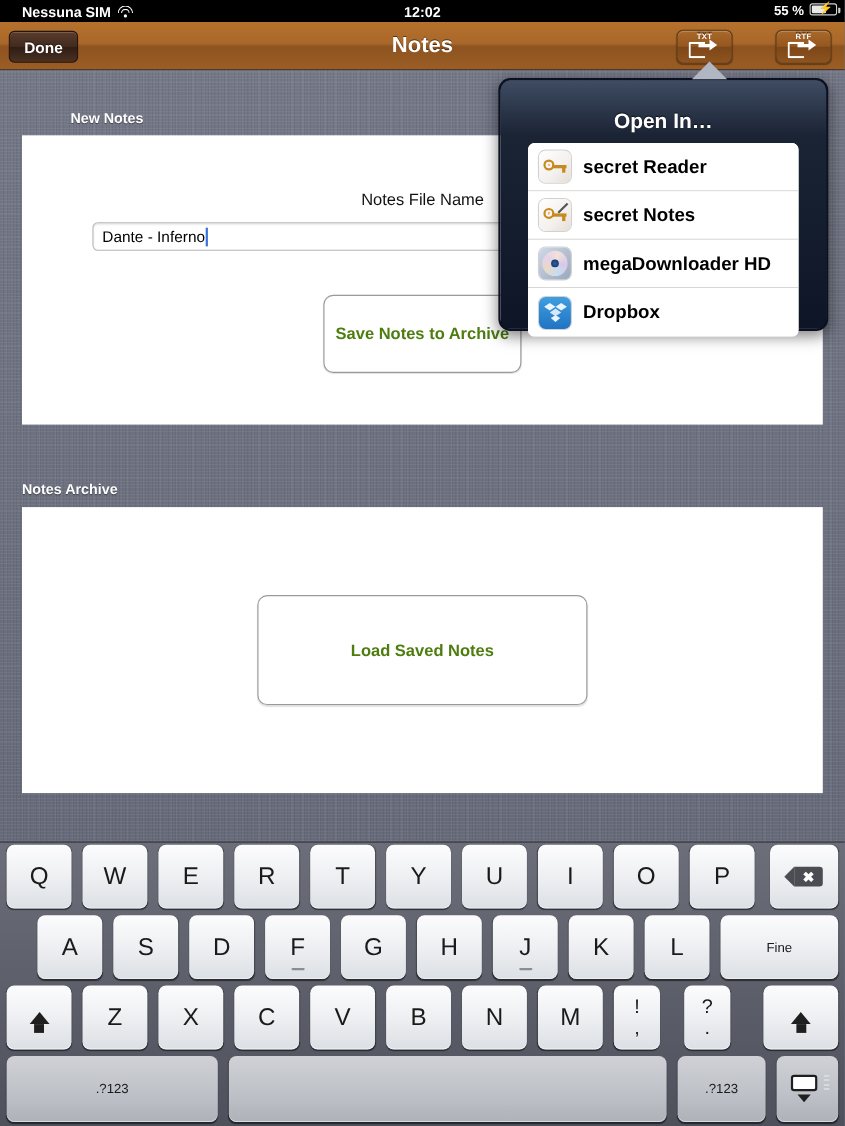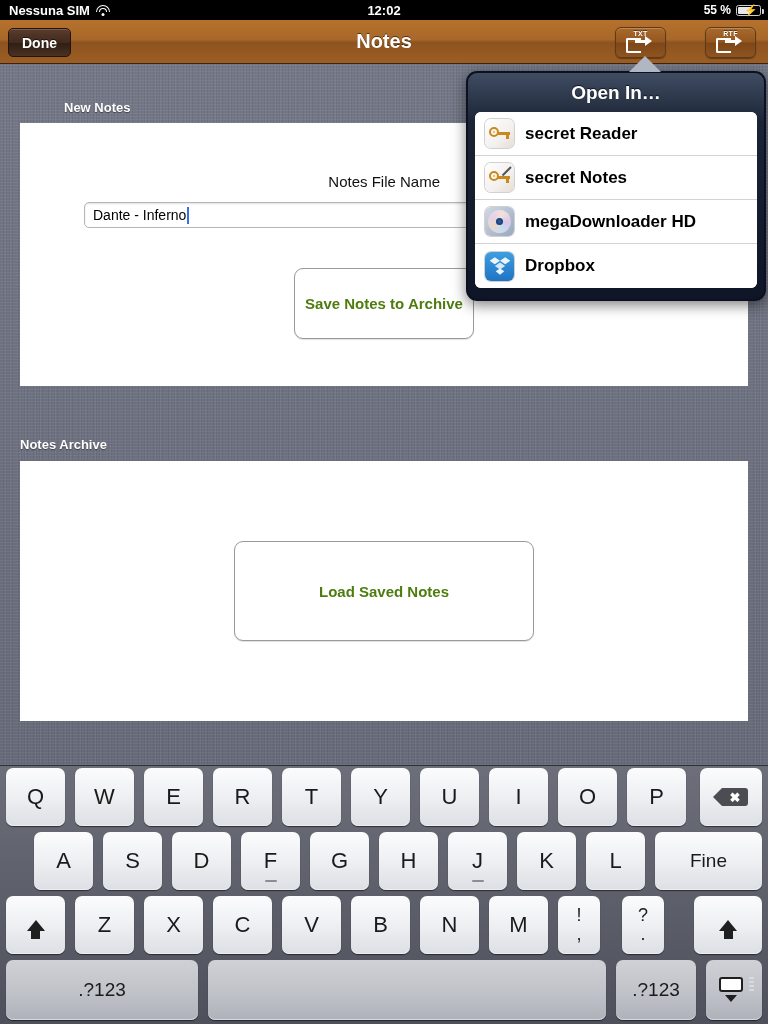--- a/index.html
+++ b/index.html
@@ -11,27 +11,27 @@
   }
   #screen { position: relative; width: 768px; height: 1024px; }
 
   
   #status-bar {
     position: absolute; top: 0; left: 0; width: 768px; height: 20px;
     background: #000; color: #fff;
     font-size: 13px; font-weight: bold;
     display: flex; align-items: center;
   }
-  #status-left { display: flex; align-items: center; gap: 6px; padding-left: 9px; }
+  #status-left { display: flex; align-items: center; gap: 6px; padding-left: 20px; }
   #status-center {
     position: absolute; left: 0; width: 768px; text-align: center;
     font-size: 13px; font-weight: bold;
   }
   #status-right {
-    position: absolute; right: 7px; display: flex; align-items: center; gap: 5px;
+    position: absolute; right: 7px; display: flex; gap: 5px;
     font-size: 12px; font-weight: bold;
   }
   .wifi-ico { display: inline-block; width: 15px; height: 11px; position: relative; }
   .wifi-ico i {
     position: absolute; left: 50%; transform: translateX(-50%);
     border: 1.6px solid #fff; border-bottom: none;
     border-radius: 50% 50% 0 0 / 100% 100% 0 0;
   }
   .wifi-ico i:nth-child(1) { width: 14px; height: 7px; top: 0px; }
   .wifi-ico i:nth-child(2) { width: 8px;  height: 4px; top: 3.5px; }
@@ -146,25 +146,25 @@
   .plain-button {
     position: absolute;
     background: #fff; border: 1px solid #9a9a9a; border-radius: 9px;
     display: flex; align-items: center; justify-content: center;
     font-size: 15px; font-weight: bold; color: #4d7c0f;
     box-shadow: 0 1px 1px rgba(0,0,0,.12);
   }
 
   
   #open-in-popover {
-    position: absolute; left: 466px; top: 71px; width: 300px; height: 230px;
+    position: absolute; left: 453px; top: 71px; width: 300px; height: 230px;
     background: linear-gradient(to bottom, #3f4c62 0%, #1b2435 22%, #0d1526 100%);
     border: 2px solid #0b1120; border-radius: 11px;
     box-shadow: 0 4px 14px rgba(0,0,0,.5);
-    padding: 3px;
+    padding: 21px;
   }
   #popover-arrow {
     position: absolute; left: 629px; top: 56px;
     width: 0; height: 0;
     border-left: 16px solid transparent; border-right: 16px solid transparent;
     border-bottom: 16px solid #b0b6c2;
     z-index: 5;
   }
   #popover-title {
     height: 33px; display: flex; align-items: center; justify-content: center;
@@ -242,21 +242,21 @@
     background: linear-gradient(to bottom, #fcfcfd 0%, #eceef1 55%, #dcdfe4 100%);
     border-radius: 7px;
     box-shadow: 0 1px 1px rgba(0,0,0,.55), inset 0 -1px 0 rgba(255,255,255,.5);
     display: flex; align-items: center; justify-content: center;
     font-size: 22px; color: #1a1a1a;
     font-family: "Liberation Sans", sans-serif;
   }
   .key.gray {
     background: linear-gradient(to bottom, #cfd1d6 0%, #bfc2c8 55%, #aeb2b9 100%);
   }
-  .key.small { font-size: 19px; }
+  .key.small { font-size: 12px; }
   .key .homebar {
     position: absolute; bottom: 8px; left: 50%; transform: translateX(-50%);
     width: 12px; height: 2px; background: #8a8d93; border-radius: 1px;
   }
   .key .dual { text-align: center; line-height: 1.05; font-size: 18px; }
   .key .dual .top { display: block; font-size: 18px; }
   .key .dual .bot { display: block; font-size: 18px; }
   .shift-glyph {
     width: 0; height: 0; position: relative;
     border-left: 9px solid transparent; border-right: 9px solid transparent;

